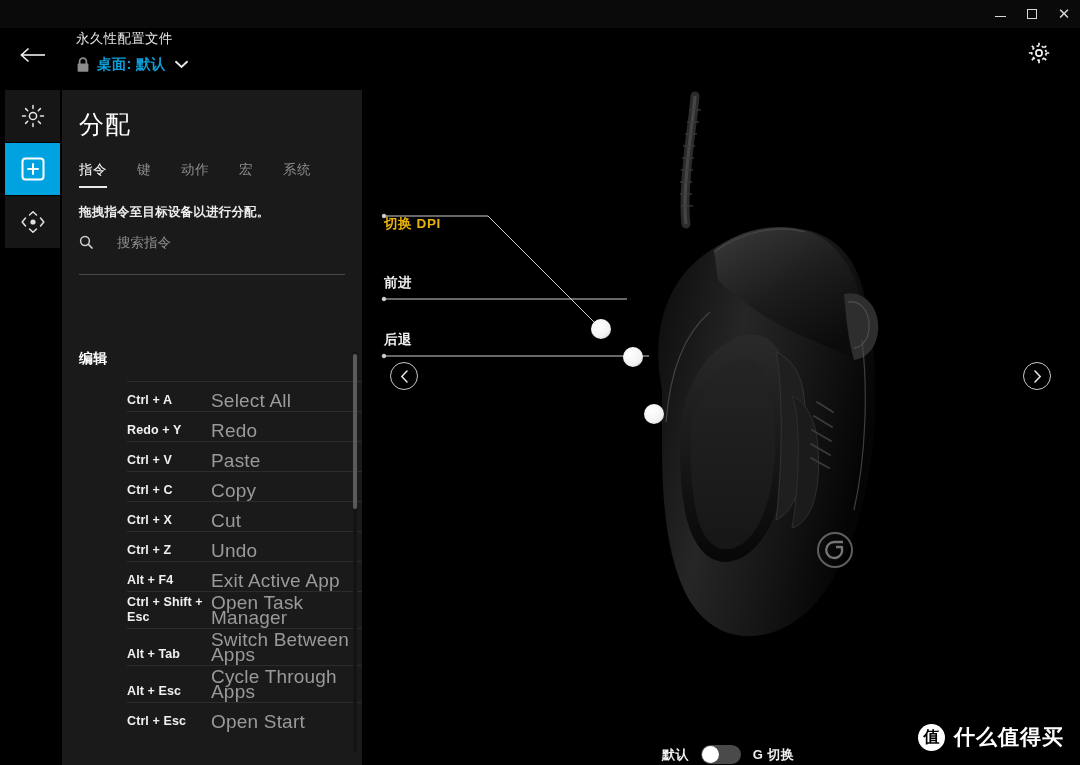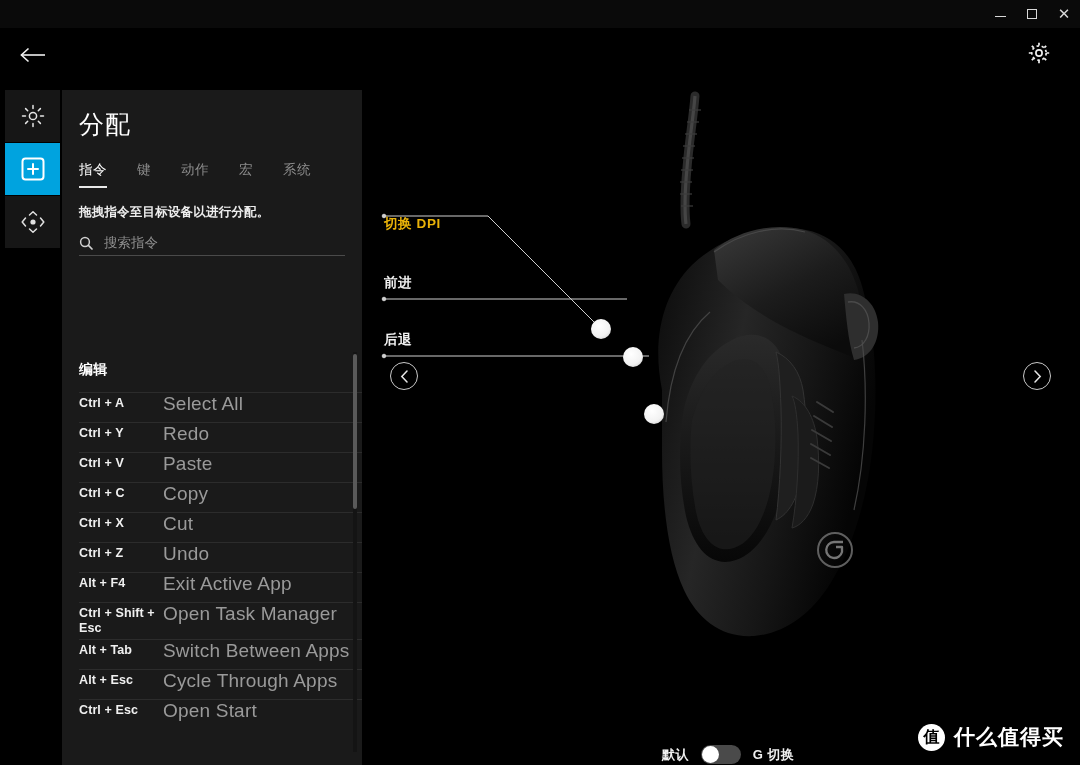--- a/index.html
+++ b/index.html
@@ -78,44 +78,44 @@
   .tab {
     color: #8d8d8d; font-size: 13.5px; padding-bottom: 7px; cursor: pointer;
     border-bottom: 2px solid transparent; letter-spacing: .5px;
   }
   .tab.active { color: #fff; border-bottom-color: #e8e8e8; }
   .hint {
     color: #ededed; font-size: 12.5px; font-weight: bold;
     padding: 16px 0 0 17px; letter-spacing: .2px;
   }
   .search-row {
-    margin: 14px 17px 0 17px; display: flex; align-items: flex-end; gap: 11px;
-    border-bottom: 1px solid #4a4a4a; padding-bottom: 5px;
+    margin: 14px 17px 0 17px; display: flex; align-items: flex-start; gap: 24px;
+    border-bottom: 1px solid #4a4a4a; padding-bottom: 24px;
   }
   .search-input {
     background: transparent; border: 0; outline: none; flex: 1;
     color: #cfcfcf; font-size: 13.5px; font-family: inherit;
   }
   .search-input::placeholder { color: #8e8e8e; }
 
   .cmd-scroll {
-    position: absolute; left: 0; top: 255px; width: 340px; height: 420px;
+    position: absolute; left: 0; top: 244px; width: 340px; height: 420px;
     overflow: hidden;
   }
   .cmd-inner { padding: 0 17px 0 17px; }
   .group-head {
     display: flex; align-items: center; justify-content: space-between;
     padding: 16px 2px 13px 0;
   }
   .group-name {
     color: #fff; font-size: 14px; font-weight: bold; letter-spacing: .3px;
   }
   .cmd-row {
-    display: flex; align-items: flex-start; min-height: 30px;
-    border-top: 1px solid #2c2c2c; cursor: grab; padding: 3px 0;
+    display: flex; align-items: flex-end; min-height: 30px;
+    border-top: 1px solid #2c2c2c; cursor: grab; padding: 3px 0; margin-left: 48px;
   }
   .cmd-row:first-of-type { border-top: 0; }
   .cmd-keys {
     width: 84px; flex: 0 0 84px; color: #f0f0f0; font-size: 12.5px;
     font-weight: bold; line-height: 15px; letter-spacing: .1px;
   }
   .cmd-label {
     color: #9a9a9a; font-size: 19px; line-height: 15px; letter-spacing: .2px;
   }
   .scrollbar-track {
@@ -193,20 +193,33 @@
     </div>
   </div>
 
   <div class="back-arrow">
     <svg width="26" height="16" viewBox="0 0 26 16">
       <path d="M1 8 H25" stroke="#f0f0f0" stroke-width="1.6" fill="none"></path>
       <path d="M8.5 1.5 L1.4 8 L8.5 14.5" stroke="#f0f0f0" stroke-width="1.6" fill="none"></path>
     </svg>
   </div>
 
+  <div class="profile-block">
+    <div class="profile-kicker">永久性配置文件</div>
+    <div class="profile-row">
+      <svg class="lock-icon" width="14" height="16" viewBox="0 0 14 16">
+        <path d="M3.6 7 V4.6 a3.4 3.4 0 0 1 6.8 0 V7" stroke="#8c8c8c" stroke-width="1.7" fill="none"></path>
+        <rect x="1.6" y="6.6" width="10.8" height="8.2" rx="1" fill="#8c8c8c"></rect>
+      </svg>
+      <span class="profile-name">桌面: 默认</span>
+      <svg class="chev-down" width="13" height="9" viewBox="0 0 13 9">
+        <path d="M1 1.8 L6.5 7 L12 1.8" stroke="#e8e8e8" stroke-width="1.9" fill="none" stroke-linecap="round"></path>
+      </svg>
+    </div>
+  </div>
 
   <div class="gear-btn">
     <svg width="24" height="24" viewBox="0 0 24 24">
       <g fill="none" stroke="#f0f0f0" stroke-width="1.7">
         <circle cx="12" cy="12" r="3.1"></circle>
         <path d="M12 1.8 v2.6 M12 19.6 v2.6 M1.8 12 h2.6 M19.6 12 h2.6
                  M4.8 4.8 l1.9 1.9 M17.3 17.3 l1.9 1.9
                  M19.2 4.8 l-1.9 1.9 M6.7 17.3 l-1.9 1.9"></path>
         <circle cx="12" cy="12" r="7.2" stroke-dasharray="2.6 2.6"></circle>
       </g>
@@ -275,21 +288,21 @@
             <span class="group-name">编辑</span>
             <svg width="13" height="8" viewBox="0 0 13 8">
               <path d="M1 6.6 L6.5 1.4 L12 6.6" stroke="#e0e0e0" stroke-width="1.6" fill="none" stroke-linecap="round"></path>
             </svg>
           </div>
           <div class="cmd-row">
             <div class="cmd-keys">Ctrl + A</div>
             <div class="cmd-label">Select All</div>
           </div>
           <div class="cmd-row">
-            <div class="cmd-keys">Ctrl + Y</div>
+            <div class="cmd-keys">Redo + Y</div>
             <div class="cmd-label">Redo</div>
           </div>
           <div class="cmd-row">
             <div class="cmd-keys">Ctrl + V</div>
             <div class="cmd-label">Paste</div>
           </div>
           <div class="cmd-row">
             <div class="cmd-keys">Ctrl + C</div>
             <div class="cmd-label">Copy</div>
           </div>

